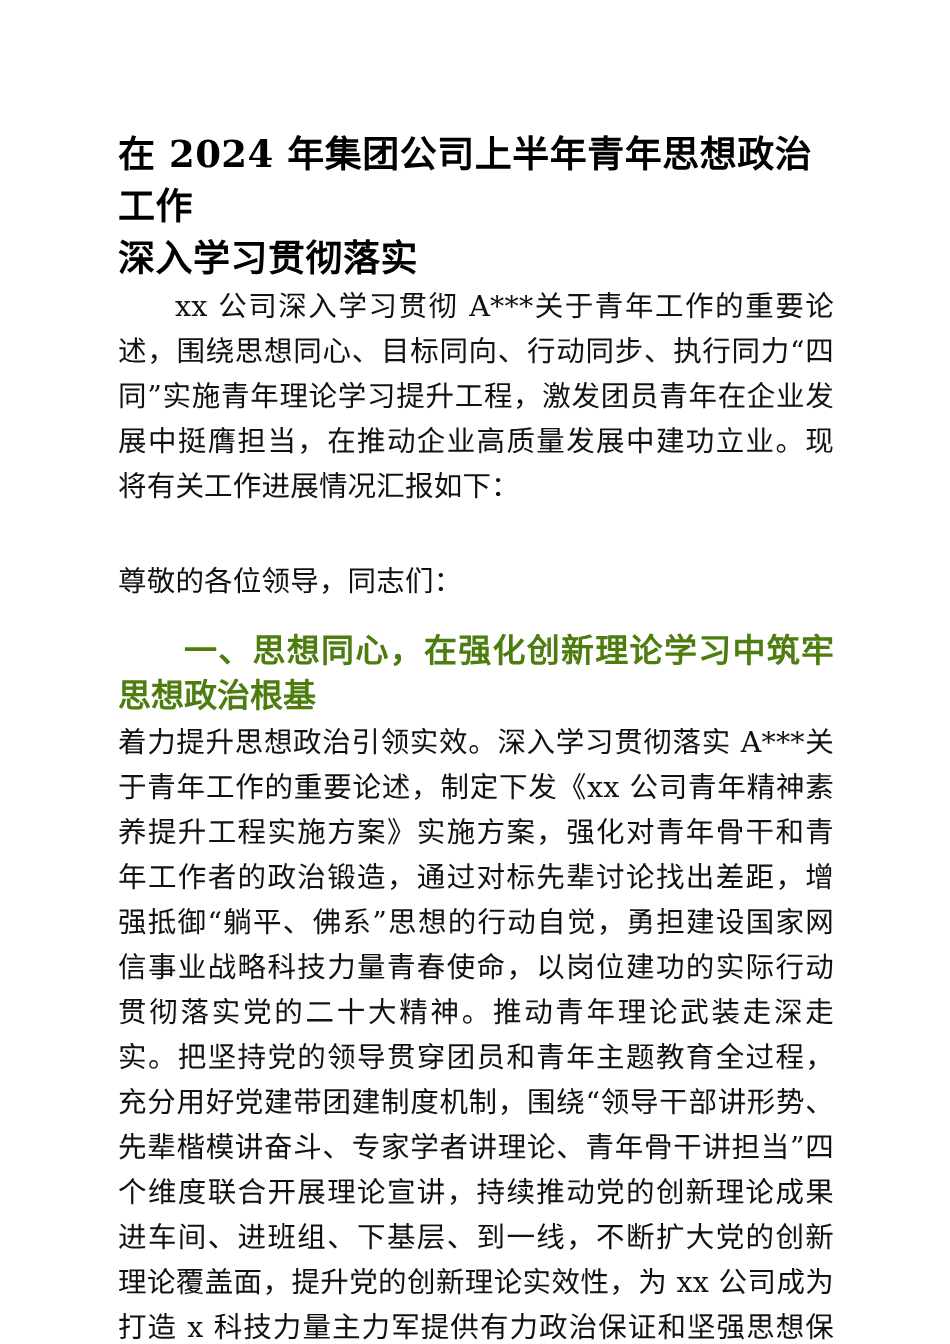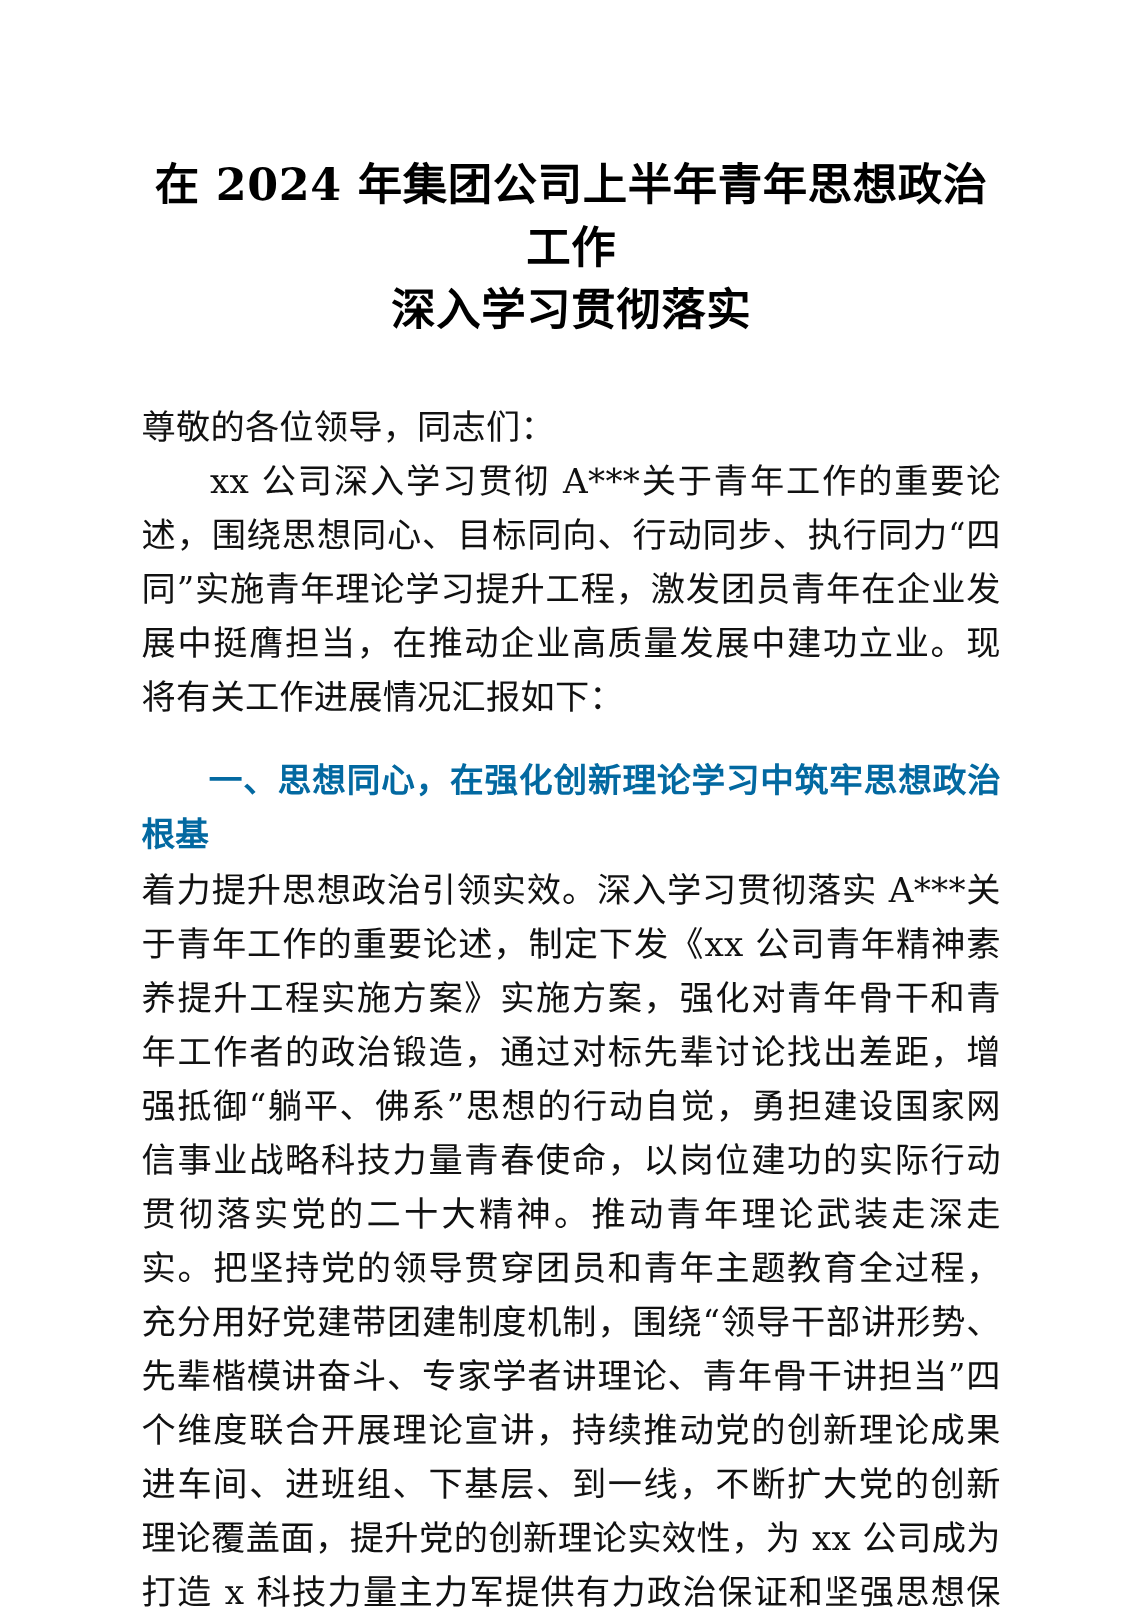--- a/index.html
+++ b/index.html
@@ -23,21 +23,21 @@
     position: absolute;
     left: 118px;
     top: 0;
     width: 716px;
   }
 
   
   .doc-title {
     margin: 0;
     padding-top: 128px;
-    text-align: center;
+    text-align: left;
     font-family: "DejaVu Serif", "Liberation Serif", serif;
     font-weight: 700;
     font-size: 37px;
     line-height: 52px;
     letter-spacing: 0.5px;
     color: #000000;
     text-rendering: optimizeLegibility;
   }
 
   
@@ -62,23 +62,23 @@
   }
 
   
   .para.with-heading {
     margin-top: 0;
   }
 
   .runin-heading {
     font-family: "DejaVu Sans", "Liberation Sans", sans-serif;
     font-weight: 700;
-    font-size: 28px;
+    font-size: 33px;
     letter-spacing: 0px;
-    color: #0369a1;
+    color: #4d7c0f;
   }
 
   
   .heading-line {
     display: block;
     text-indent: 2em;
     margin-top: 24px;
     margin-bottom: 2px;
   }
 </style>
@@ -86,22 +86,22 @@
 <body>
 
 <div class="page">
   <div class="page-body">
 
     <h1 class="doc-title">
       <span>在 2024 年集团公司上半年青年思想政治工作</span><br>
       <span>深入学习贯彻落实</span>
     </h1>
 
+    <p class="para indent">xx 公司深入学习贯彻 A***关于青年工作的重要论述，围绕思想同心、目标同向、行动同步、执行同力“四同”实施青年理论学习提升工程，激发团员青年在企业发展中挺膺担当，在推动企业高质量发展中建功立业。现将有关工作进展情况汇报如下：</p>
+
     <p class="para salutation">尊敬的各位领导，同志们：</p>
-
-    <p class="para indent">xx 公司深入学习贯彻 A***关于青年工作的重要论述，围绕思想同心、目标同向、行动同步、执行同力“四同”实施青年理论学习提升工程，激发团员青年在企业发展中挺膺担当，在推动企业高质量发展中建功立业。现将有关工作进展情况汇报如下：</p>
 
     <p class="para with-heading">
       <span class="runin-heading heading-line">一、思想同心，在强化创新理论学习中筑牢思想政治根基</span><span>着力提升思想政治引领实效。深入学习贯彻落实 A***关于青年工作的重要论述，制定下发《xx 公司青年精神素养提升工程实施方案》实施方案，强化对青年骨干和青年工作者的政治锻造，通过对标先辈讨论找出差距，增强抵御“躺平、佛系”思想的行动自觉，勇担建设国家网信事业战略科技力量青春使命，以岗位建功的实际行动贯彻落实党的二十大精神。推动青年理论武装走深走实。把坚持党的领导贯穿团员和青年主题教育全过程，充分用好党建带团建制度机制，围绕“领导干部讲形势、先辈楷模讲奋斗、专家学者讲理论、青年骨干讲担当”四个维度联合开展理论宣讲，持续推动党的创新理论成果进车间、进班组、下基层、到一线，不断扩大党的创新理论覆盖面，提升党的创新理论实效性，为 xx 公司成为打造 x 科技力量主力军提供有力政治保证和坚强思想保障。</span>
     </p>
 
   </div>
 </div>
 
 </body></html>

